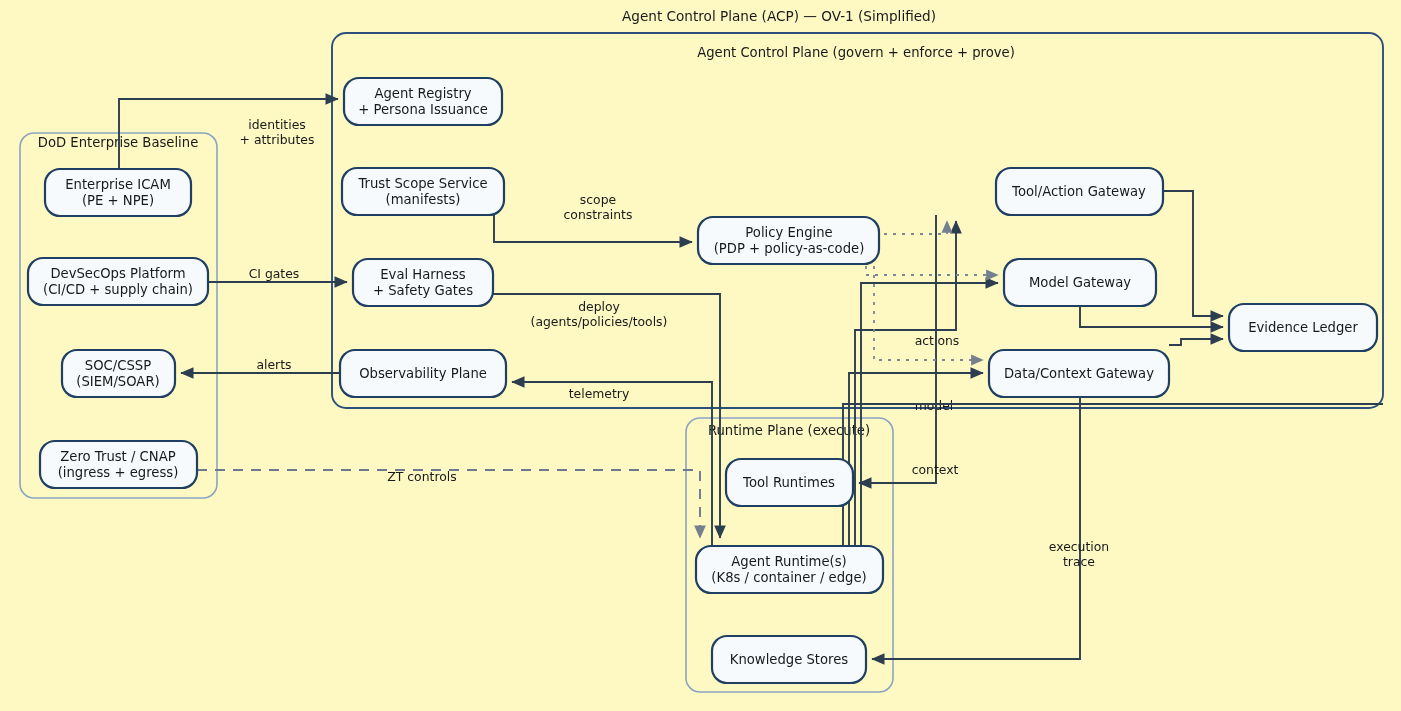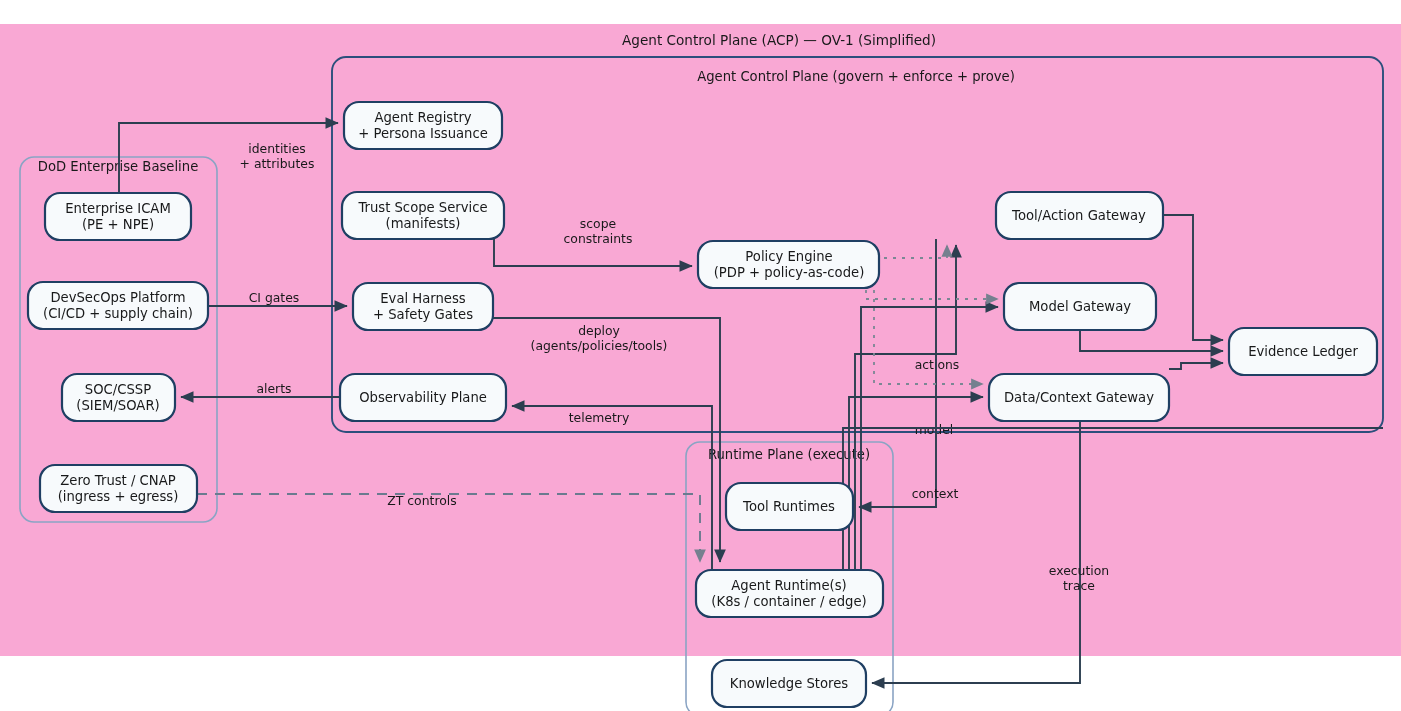--- a/index.html
+++ b/index.html
@@ -1,18 +1,18 @@
 <!DOCTYPE html>
 <html><head>
 <meta charset="utf-8">
 <style>
   html,body{margin:0;padding:0;background:#ffffff;}
   body{width:1401px;height:711px;overflow:hidden;
        font-family:"DejaVu Sans","Liberation Sans",sans-serif;}
-  #stage{position:relative;width:1401px;height:632px;background:#f9a8d4;margin-top:24px;}
+  #stage{position:relative;width:1401px;height:711px;background:#fef9c3;}
   svg{display:block;}
   .node-rect{fill:#f7fafc;stroke:#1f3f63;stroke-width:2.2;}
   .node-text{fill:#18191a;font-size:13.2px;text-anchor:middle;dominant-baseline:middle;
              font-family:"DejaVu Sans","Liberation Sans",sans-serif;}
   .grp-rect{fill:none;stroke:#8aa4c4;stroke-width:1.6;}
   .grp-rect.acp{stroke:#2c4f7c;stroke-width:1.9;}
   .grp-text{fill:#18191a;font-size:13.2px;text-anchor:middle;dominant-baseline:middle;}
   .title-text{fill:#18191a;font-size:13.6px;text-anchor:middle;dominant-baseline:middle;}
   .edge{fill:none;stroke:#2c3e50;stroke-width:1.9;}
   .edge.dotted{stroke:#7b8794;stroke-width:1.8;stroke-dasharray:3 6;}

